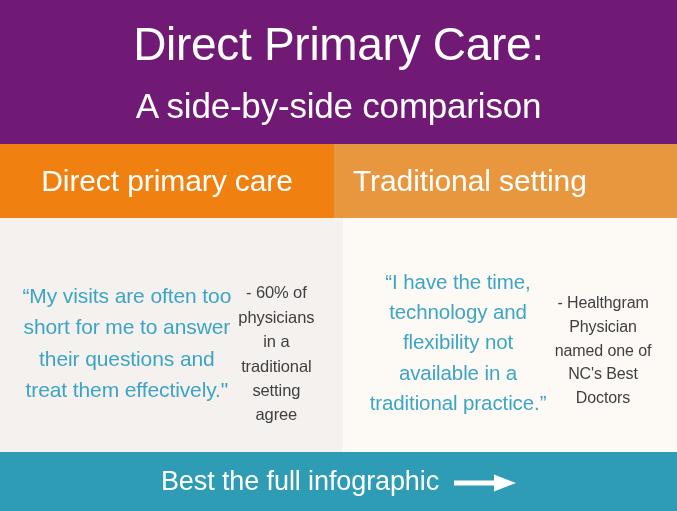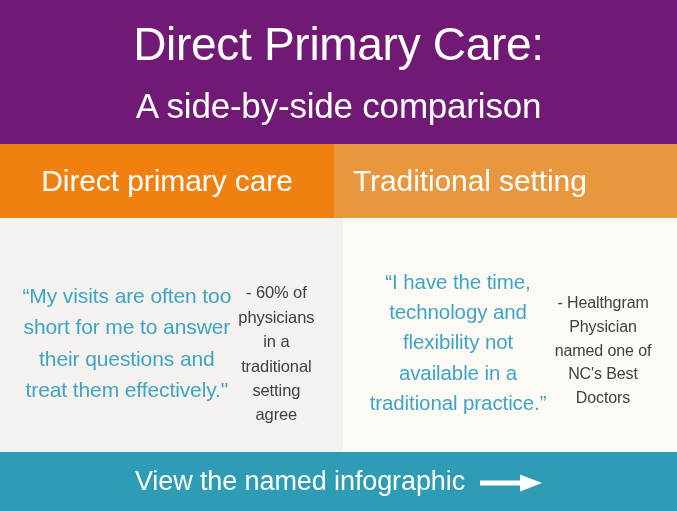--- a/index.html
+++ b/index.html
@@ -181,21 +181,21 @@
       <div class="quote">“My visits are often too short for me to answer their questions and treat them effectively."</div>
       <div class="attribution">- 60% of physicians in a traditional setting agree</div>
     </div>
     <div class="col-body col-body-right">
       <div class="quote">“I have the time, technology and flexibility not available in a traditional practice.”</div>
       <div class="attribution">- Healthgram Physician named one of NC's Best Doctors</div>
     </div>
   </div>
 
   <div class="footer-cta">
-    <span class="footer-cta-label">View the named infographic</span>
+    <span class="footer-cta-label">Best the full infographic</span>
     <span class="arrow-icon">
       <svg width="62" height="20" viewBox="0 0 62 20" aria-hidden="true">
         <rect x="0" y="7.5" width="44" height="5" fill="#ffffff"></rect>
         <polygon points="40,1.5 62,10 40,18.5" fill="#ffffff"></polygon>
       </svg>
     </span>
   </div>
 
 </div>
 

